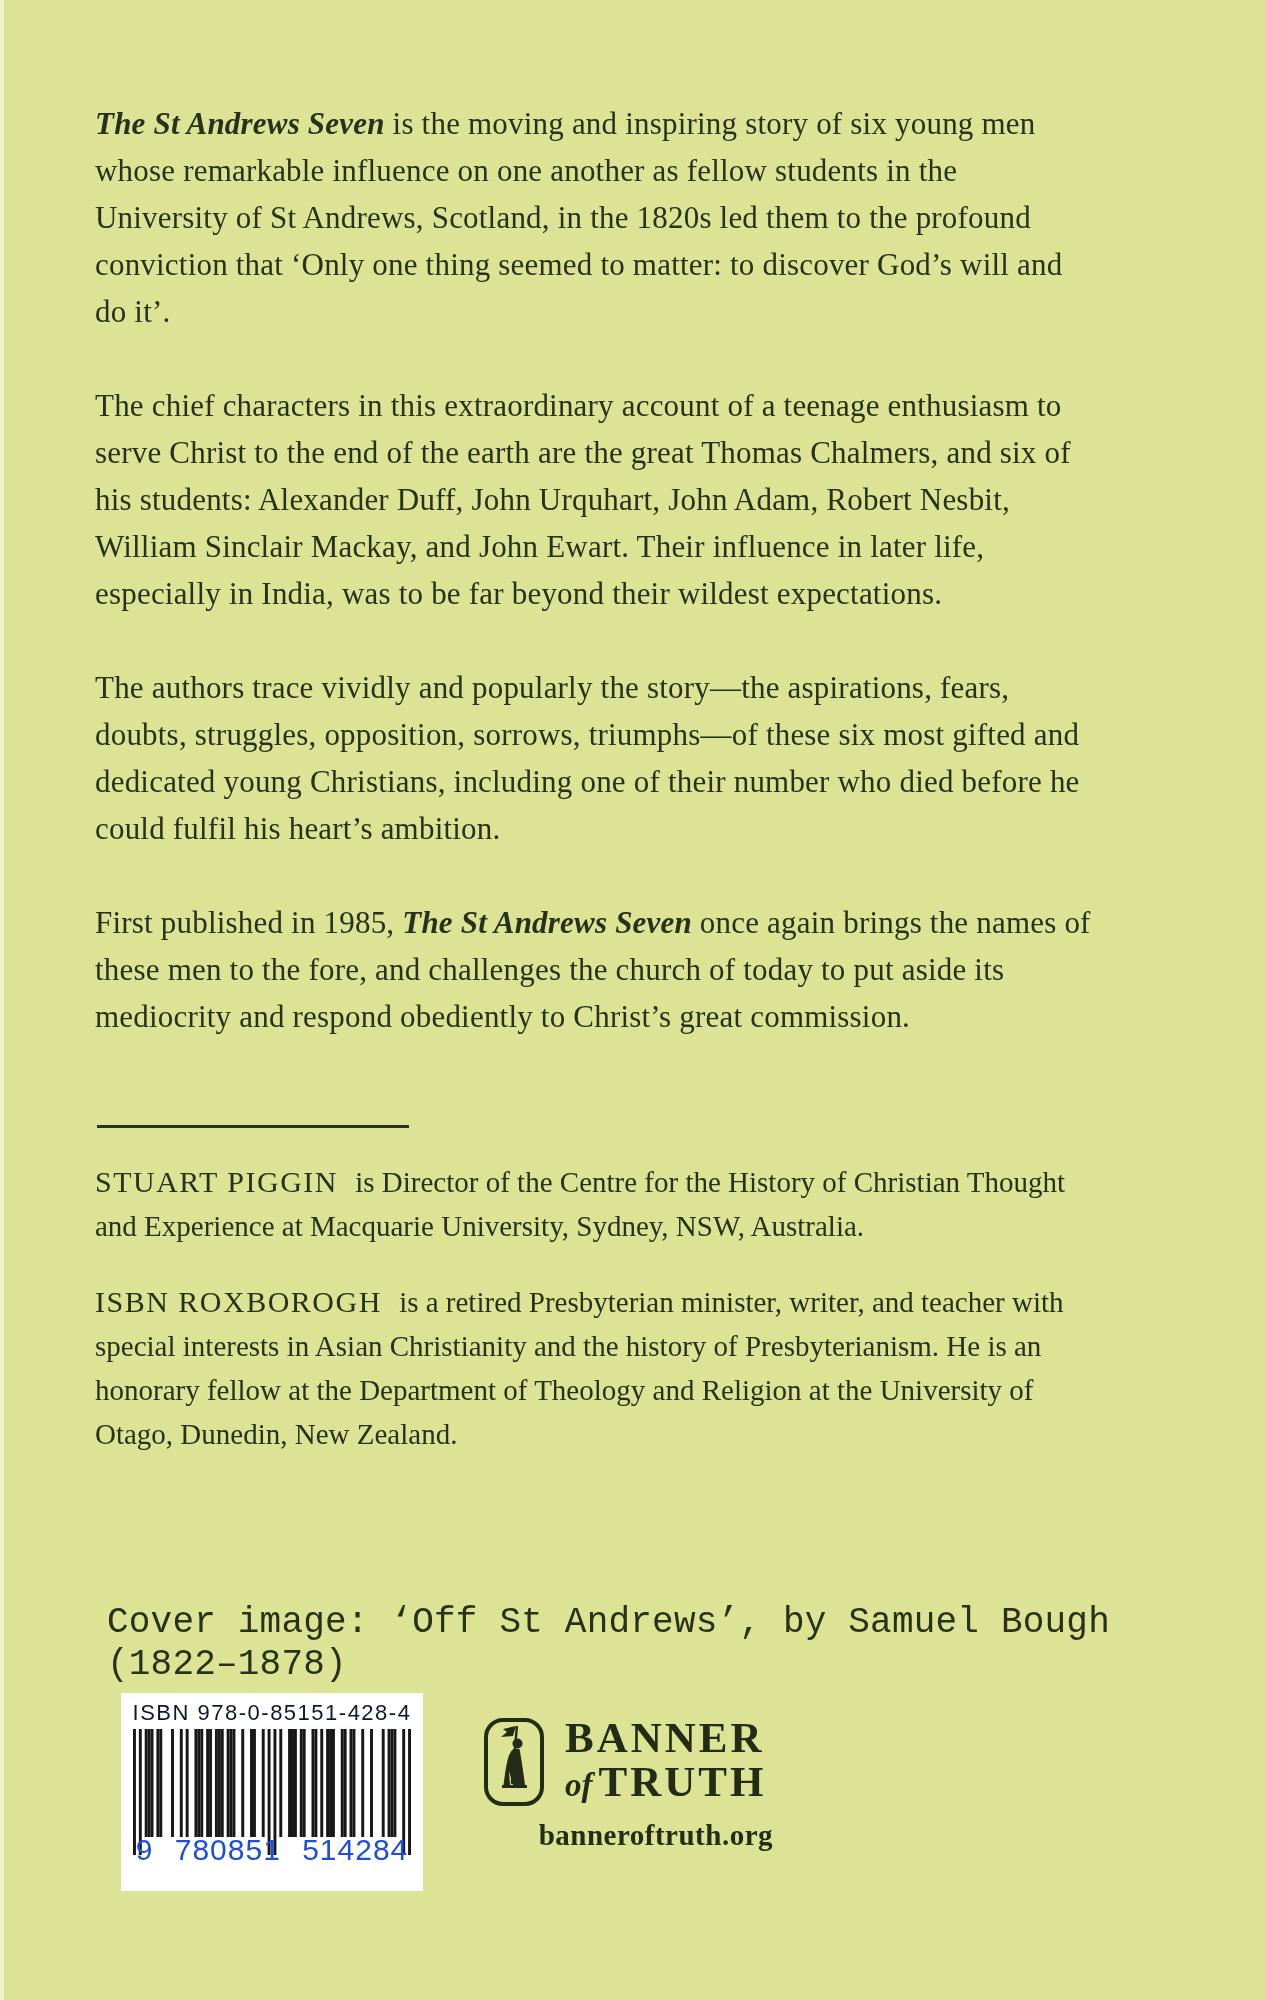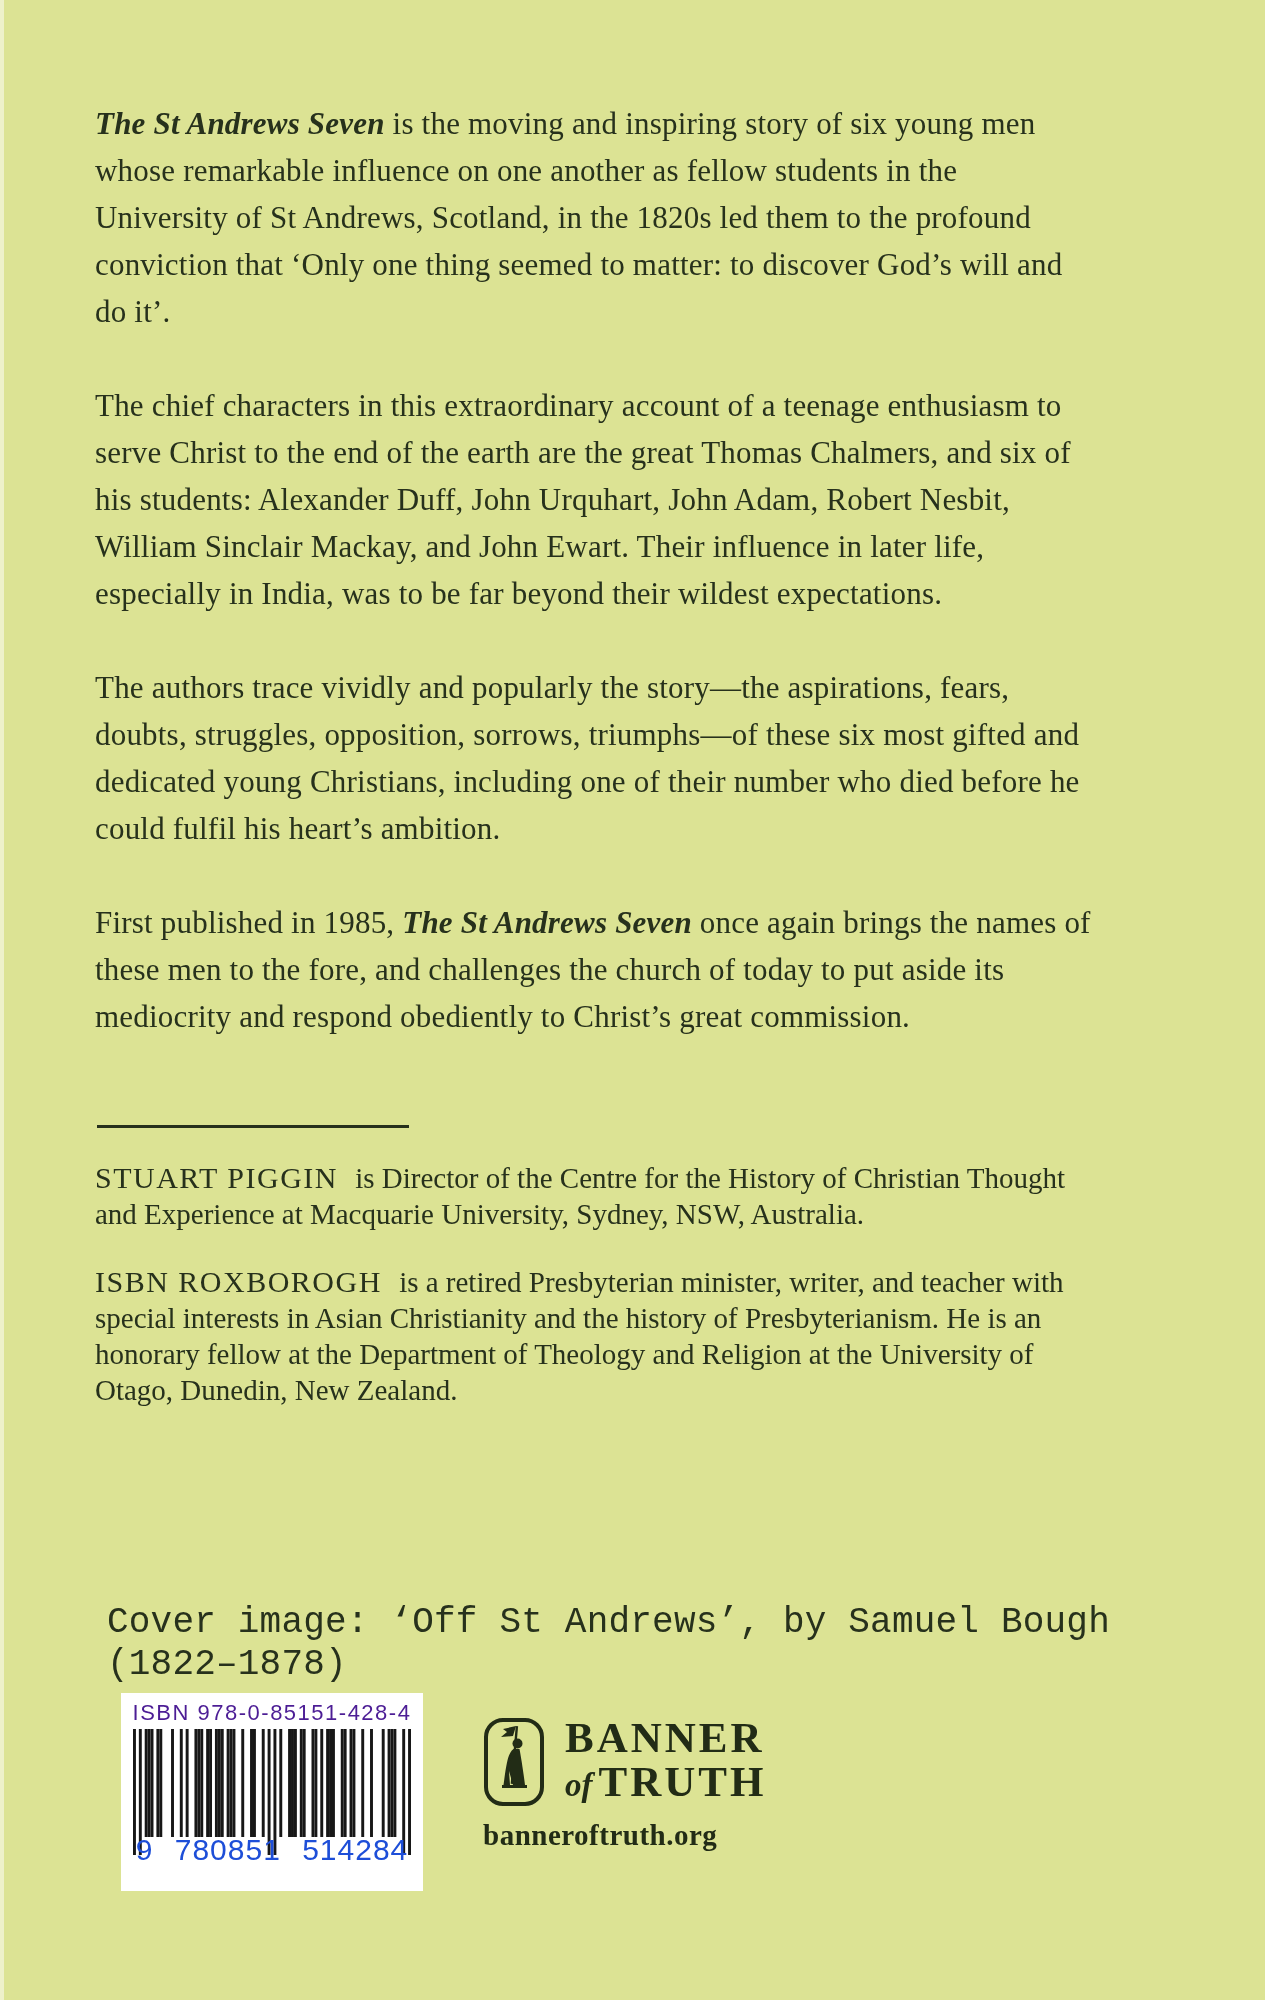--- a/index.html
+++ b/index.html
@@ -21,37 +21,37 @@
     font-size:31px;line-height:47px;letter-spacing:.2px;
   }
   .synopsis i{font-style:italic;font-weight:bold;}
   
   .divider{
     position:absolute;left:97px;top:1125px;width:312px;height:0;
     border:none;border-top:3px solid #27311c;margin:0;
   }
   
   .bios{position:absolute;left:95px;top:1160px;width:1000px;}
-  .bios p{margin:0 0 32px 0;font-size:29px;line-height:36px;}
+  .bios p{margin:0 0 32px 0;font-size:29px;line-height:44px;}
   .bio-name{
     font-size:30px;letter-spacing:1.5px;margin-right:10px;
   }
   
   .credits{position:absolute;left:95px;top:1590px;width:1050px;}
   .credits p{margin:12px;font-size:36px;line-height:42px;letter-spacing:.2px;font-family:Liberation Mono, monospace;}
   
   .barcode-box{
     position:absolute;left:121px;top:1693px;width:302px;height:198px;
     background:#ffffff;box-sizing:border-box;
     display:flex;flex-direction:column;align-items:center;
     padding:7px 11px 6px 11px;
   }
   .isbn-label{
     font-family:"Liberation Sans","DejaVu Sans",sans-serif;
-    font-size:22px;letter-spacing:1.5px;color:#4c1d95;white-space:nowrap;
+    font-size:22px;letter-spacing:1.5px;color:#0f172a;white-space:nowrap;
     margin-bottom:3px;
   }
   .bars{width:278px;height:126px;display:block;fill:#171717;}
   .barcode-number{
     font-family:"Liberation Sans","DejaVu Sans",sans-serif;
     font-size:30px;color:#1d4ed8;white-space:nowrap;
     letter-spacing:1px;word-spacing:12px;
     margin-top:-22px;
   }
   
@@ -60,21 +60,21 @@
   .logo-mark{width:62px;height:90px;flex:0 0 auto;color:#222c16;}
   .logo-text{display:flex;flex-direction:column;}
   .banner-line{
     font-size:43px;line-height:44px;letter-spacing:3px;white-space:nowrap;
   }
   .truth-line{
     font-size:43px;line-height:44px;letter-spacing:3px;white-space:nowrap;
   }
   .truth-line i{font-size:33px;letter-spacing:0;margin-right:6px;}
   .website{
-    margin-top:12px;width:100%;text-align:left;
+    margin-top:12px;width:100%;text-align:right;
     font-size:29px;letter-spacing:.5px;
   }
 </style>
 </head>
 <body>
 
 <div class="page">
 
   <section class="synopsis">
     <p><i>The St Andrews Seven</i><span> is the moving and inspiring story of six young men whose remarkable influence on one another as fellow students in the University of St Andrews, Scotland, in the 1820s led them to the profound conviction that ‘Only one thing seemed to matter: to discover God’s will and do it’.</span></p>

